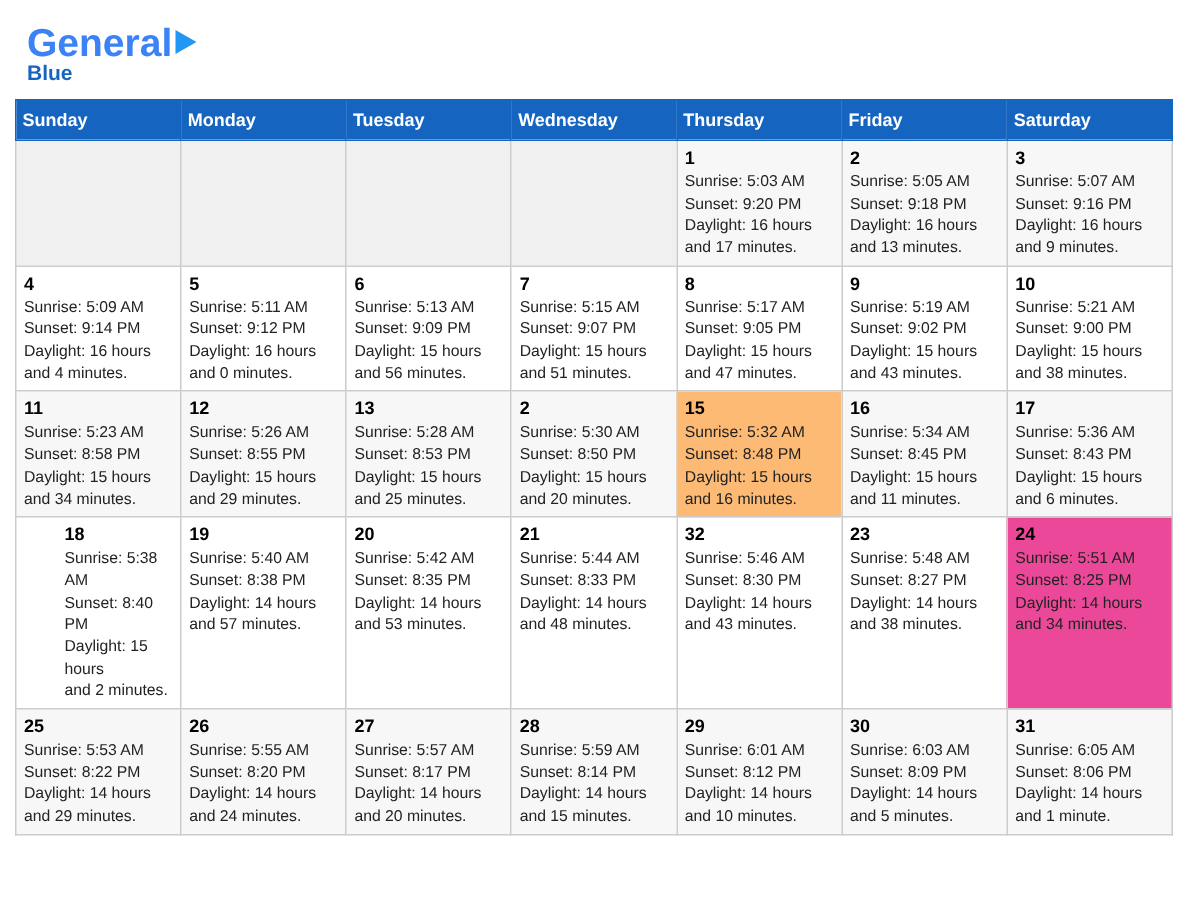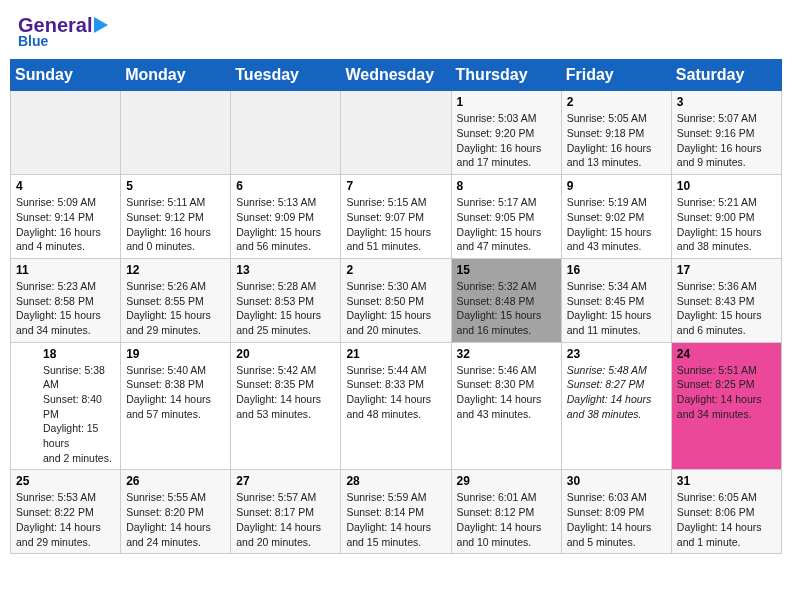--- a/index.html
+++ b/index.html
@@ -16,23 +16,23 @@
       align-items: flex-start;
       margin-bottom: 6px;
       padding: 4px 8px;
     }
     .logo {
       display: flex;
       flex-direction: column;
       align-items: flex-start;
     }
     .logo-text {
-      font-size: 20px;
+      font-size: 26px;
       font-weight: bold;
-      color: #4c1d95;
+      color: #3b82f6;
       line-height: 1.1;
     }
     .logo-arrow {
       width: 0;
       height: 0;
       border-top: 8px solid transparent;
       border-bottom: 8px solid transparent;
       border-left: 14px solid #2196f3;
       display: inline-block;
       margin-left: 2px;
@@ -56,21 +56,21 @@
     .calendar {
       width: 100%;
       border-collapse: collapse;
       font-size: 11px;
     }
     .calendar thead tr th {
       background-color: #1565c0;
       color: #fff;
       padding: 6px 4px;
       text-align: left;
-      font-size: 16px;
+      font-size: 12px;
       border: 1px solid #1565c0;
     }
     .calendar tbody tr td {
       border: 1px solid #ccc;
       vertical-align: top;
       padding: 4px 5px;
       width: calc(100% / 7);
       min-height: 80px;
       background: #fff;
     }
@@ -225,21 +225,21 @@
 Daylight: 15 hours
 and 25 minutes.</div>
         </td>
         <td style="background: rgb(247, 247, 247);">
           <span class="day-num">2</span>
           <div class="day-info" style="white-space: pre-line;">Sunrise: 5:30 AM
 Sunset: 8:50 PM
 Daylight: 15 hours
 and 20 minutes.</div>
         </td>
-        <td style="background: #a3a3a3;">
+        <td style="background: #fdba74;">
           <span class="day-num">15</span>
           <div class="day-info" style="white-space: pre-line;">Sunrise: 5:32 AM
 Sunset: 8:48 PM
 Daylight: 15 hours
 and 16 minutes.</div>
         </td>
         <td style="background: rgb(247, 247, 247);">
           <span class="day-num">16</span>
           <div class="day-info" style="white-space: pre-line;">Sunrise: 5:34 AM
 Sunset: 8:45 PM
@@ -285,21 +285,21 @@
         </td>
         <td style="background: rgb(255, 255, 255);">
           <span class="day-num">32</span>
           <div class="day-info" style="white-space: pre-line;">Sunrise: 5:46 AM
 Sunset: 8:30 PM
 Daylight: 14 hours
 and 43 minutes.</div>
         </td>
         <td style="background: rgb(255, 255, 255);">
           <span class="day-num">23</span>
-          <div class="day-info" style="white-space: pre-line; font-style: italic;">Sunrise: 5:48 AM
+          <div class="day-info" style="white-space: pre-line;">Sunrise: 5:48 AM
 Sunset: 8:27 PM
 Daylight: 14 hours
 and 38 minutes.</div>
         </td>
         <td style="background: #ec4899; margin-left: 20px;">
           <span class="day-num">24</span>
           <div class="day-info" style="white-space: pre-line;">Sunrise: 5:51 AM
 Sunset: 8:25 PM
 Daylight: 14 hours
 and 34 minutes.</div>

